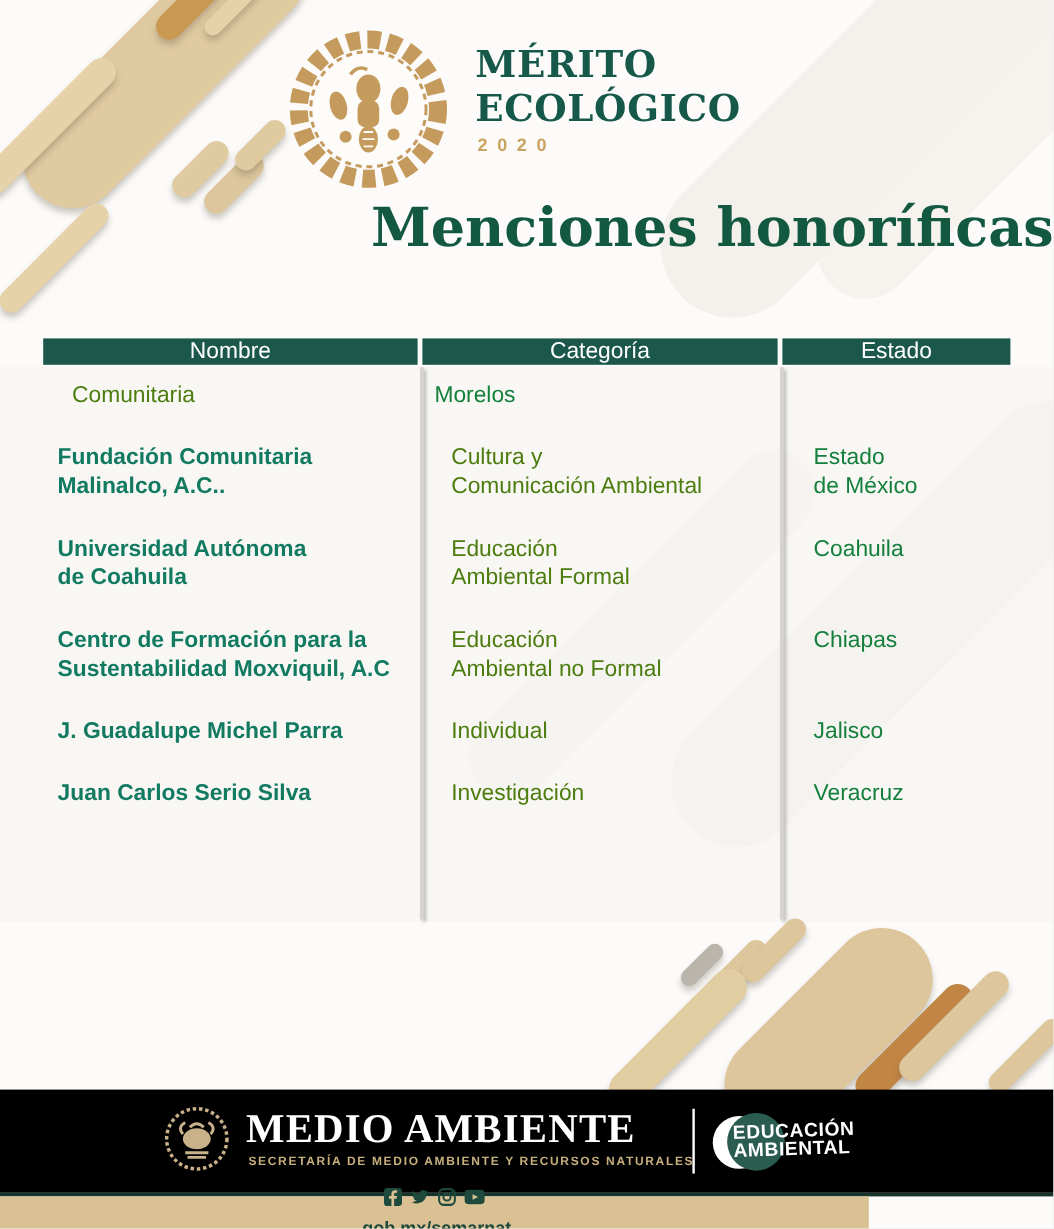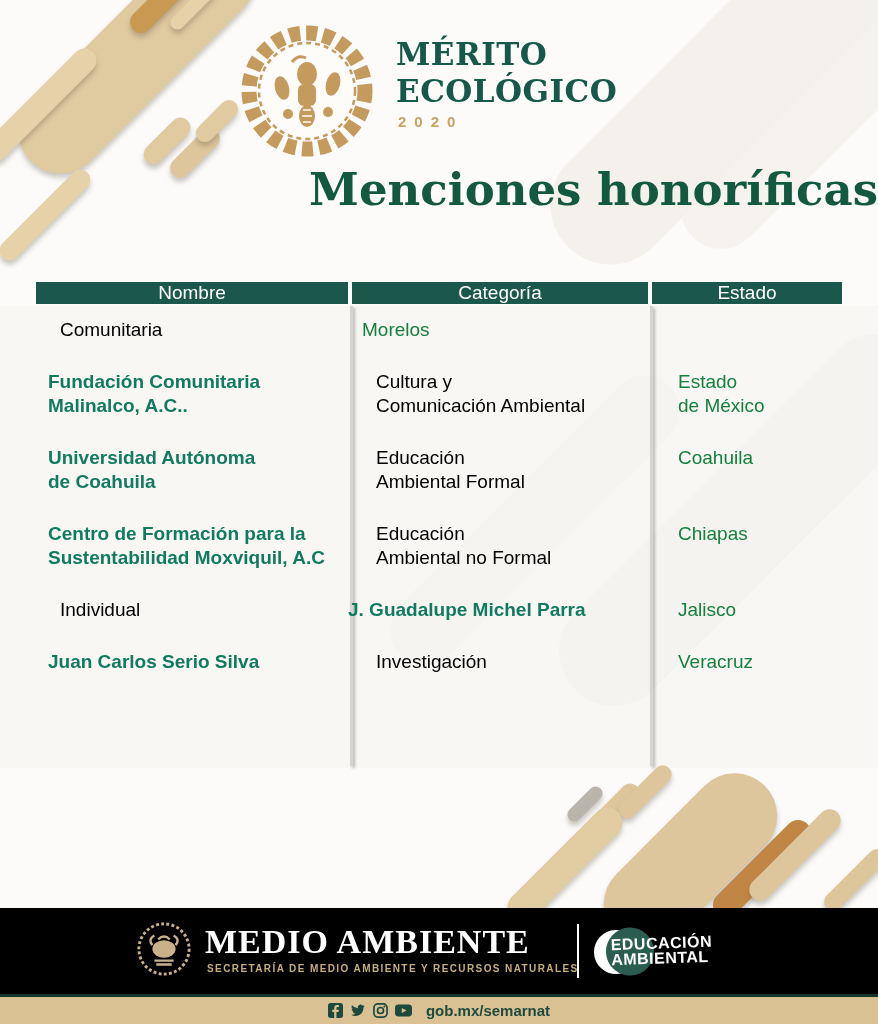--- a/index.html
+++ b/index.html
@@ -25,27 +25,27 @@
   .thead{position:absolute;left:36px;top:250px;width:806px;height:54px;display:flex;z-index:3;align-items:flex-end;}
   .th{background:#1b584b;color:#fff;font-size:19px;display:flex;align-items:center;justify-content:center;}
   .th1{width:312px;margin-right:4px;}
   .th2{width:296px;margin-right:4px;}
   .th3{width:190px;}
   .vdiv{position:absolute;width:3px;background:#d6d4d2;box-shadow:2px 2px 3px rgba(60,60,60,.35);z-index:2;}
   .tbody{position:absolute;left:36px;top:318px;width:806px;z-index:3;}
   .trow{display:flex;margin-bottom:28px;}
   .cell{white-space:pre-line;font-size:19px;line-height:24px;}
   .col-nombre{width:300px;padding-left:12px;margin-right:4px;color:#117a61;font-weight:bold;}
-  .col-categoria{width:272px;padding-left:24px;margin-right:4px;color:#000000;}
+  .col-categoria{width:272px;padding-left:24px;margin-right:4px;color:#4d7c0f;}
   .col-estado{width:164px;padding-left:26px;color:#15803d;}
   
   .footer-green{position:absolute;left:0;top:908px;width:878px;height:86px;background:#000000;z-index:4;}
   .footer-sep{position:absolute;left:0;top:994px;width:878px;height:3px;background:#16352a;z-index:4;}
-  .footer-tan{position:absolute;left:0;top:997px;width:878px;height:27px;background:#d9c193;z-index:4;
-    display:flex;align-items:center;justify-content:center;gap:10px;}
+  .footer-tan{position:absolute;left:0;top:997px;width:724px;height:27px;background:#d9c193;z-index:4;
+    display:flex;align-items:center;justify-content:center;gap:10px;flex-direction:column;}
   .brand-wrap{position:absolute;left:135px;top:12px;display:flex;align-items:center;gap:12px;}
   .brand-col{display:flex;flex-direction:column;}
   .brand-title{font-family:"Liberation Serif",serif;font-weight:bold;font-size:34px;
     color:#ffffff;letter-spacing:1px;line-height:36px;}
   .brand-sub{font-size:10px;font-weight:bold;color:#c6ae7d;letter-spacing:1.4px;margin-top:3px;margin-left:2px;}
   .footer-vline{position:absolute;left:577px;top:16px;width:2px;height:54px;background:#ffffff;}
   .badge{position:absolute;left:594px;top:16px;width:160px;height:56px;transform:rotate(-2deg);}
   .badge-circle{position:absolute;left:0;top:4px;width:44px;height:44px;border-radius:50%;background:#ffffff;}
   .badge-circle-mask{position:absolute;left:12px;top:2px;width:48px;height:48px;border-radius:50%;background:#2a5c50;}
   .badge-text{position:absolute;left:17px;top:11px;color:#ffffff;font-weight:bold;
@@ -137,22 +137,22 @@
         <div class="cell col-estado">Coahuila</div>
       </div>
       <div class="trow">
         <div class="cell col-nombre">Centro de Formación para la
 Sustentabilidad Moxviquil, A.C</div>
         <div class="cell col-categoria">Educación
 Ambiental no Formal</div>
         <div class="cell col-estado">Chiapas</div>
       </div>
       <div class="trow">
+        <div class="cell col-nombre">J. Guadalupe Michel Parra</div>
         <div class="cell col-categoria">Individual</div>
-        <div class="cell col-nombre">J. Guadalupe Michel Parra</div>
         <div class="cell col-estado">Jalisco</div>
       </div>
       <div class="trow">
         <div class="cell col-nombre">Juan Carlos Serio Silva</div>
         <div class="cell col-categoria">Investigación</div>
         <div class="cell col-estado">Veracruz</div>
       </div>
     </div>
 
   <div class="footer-green">

